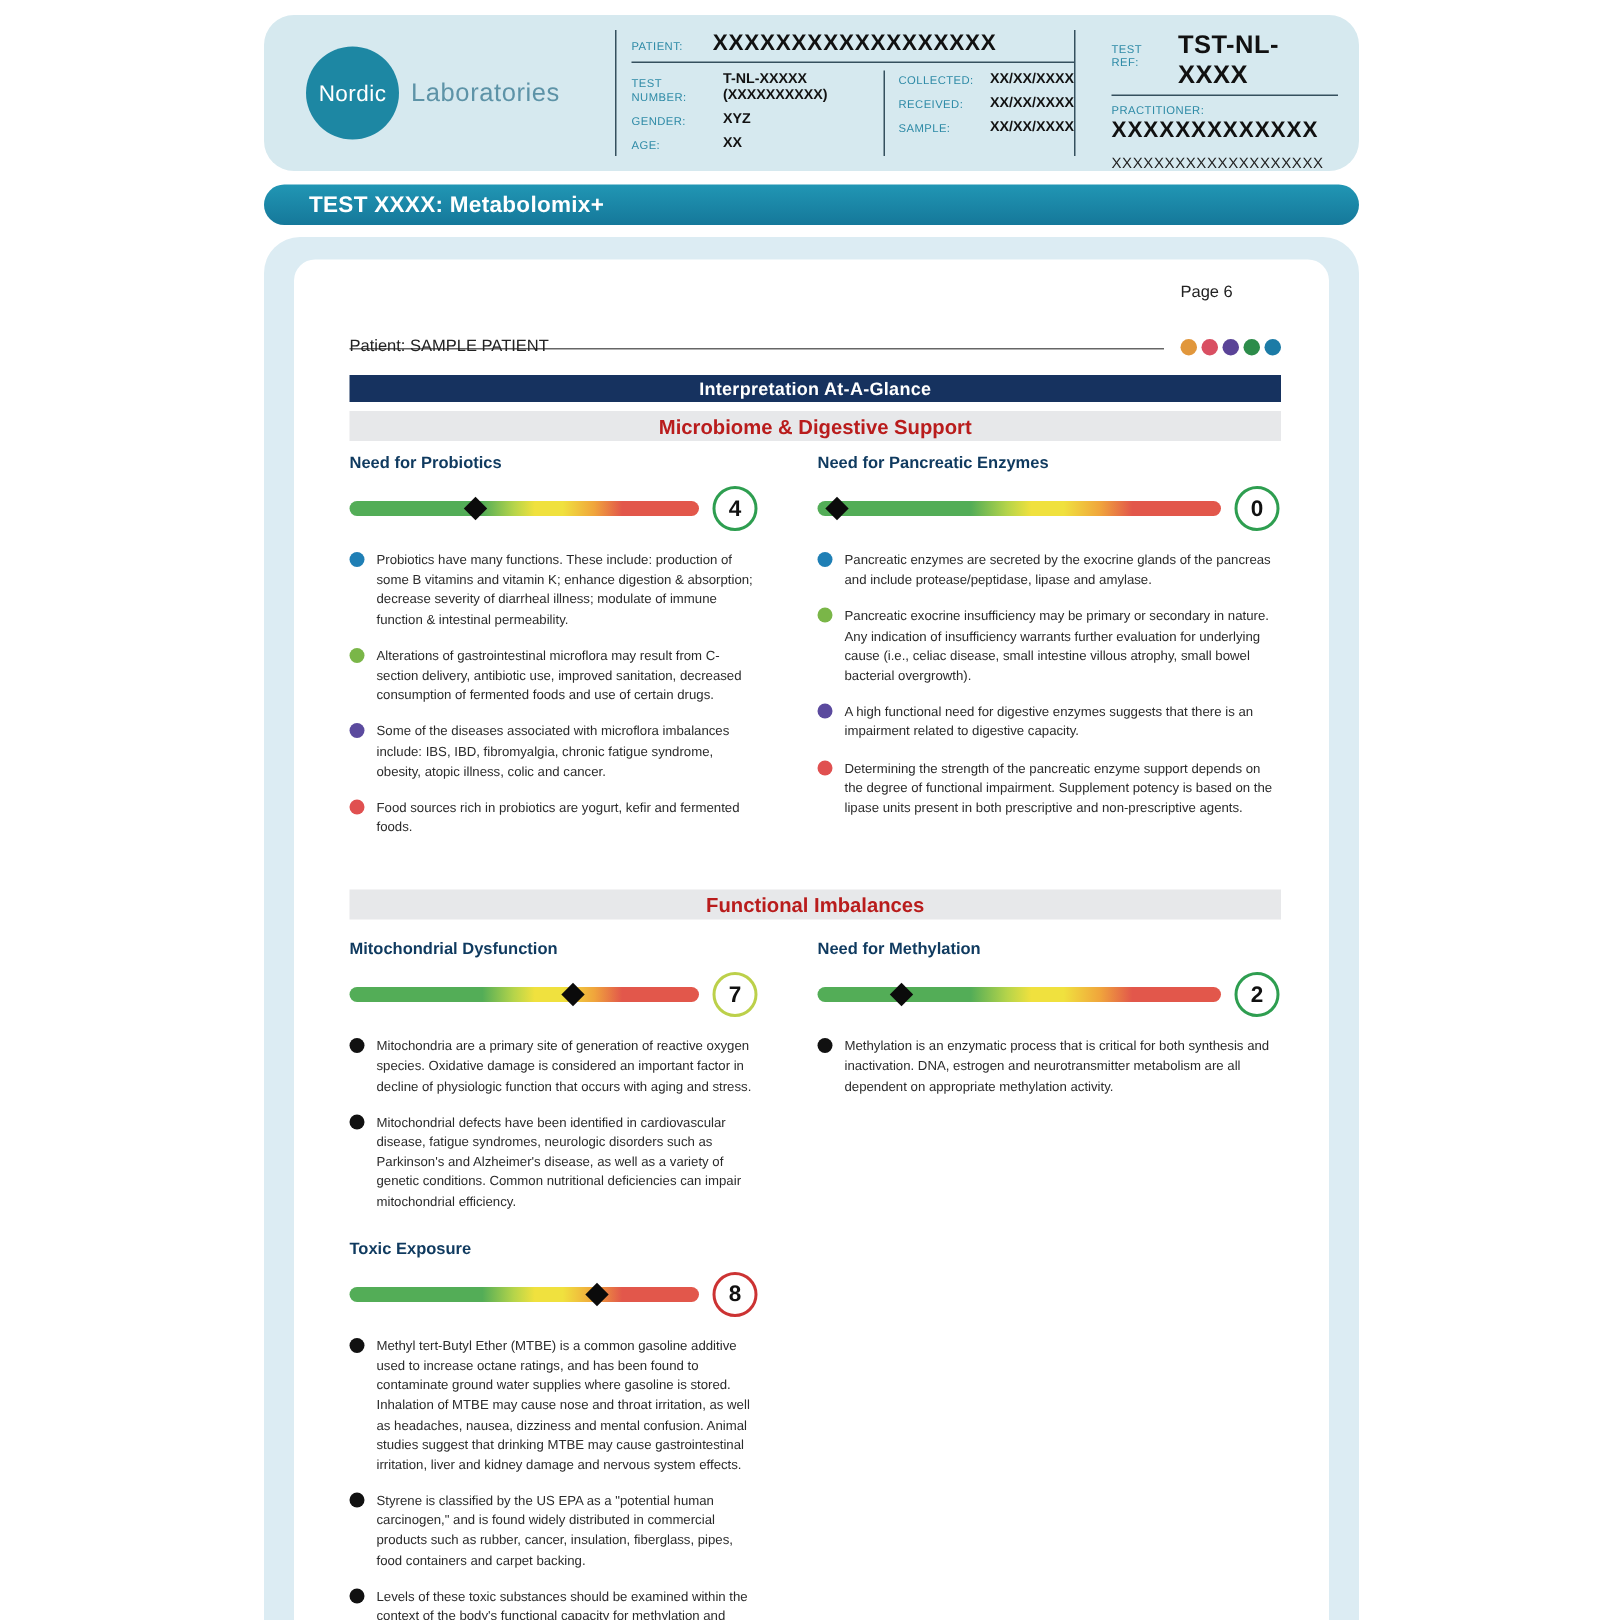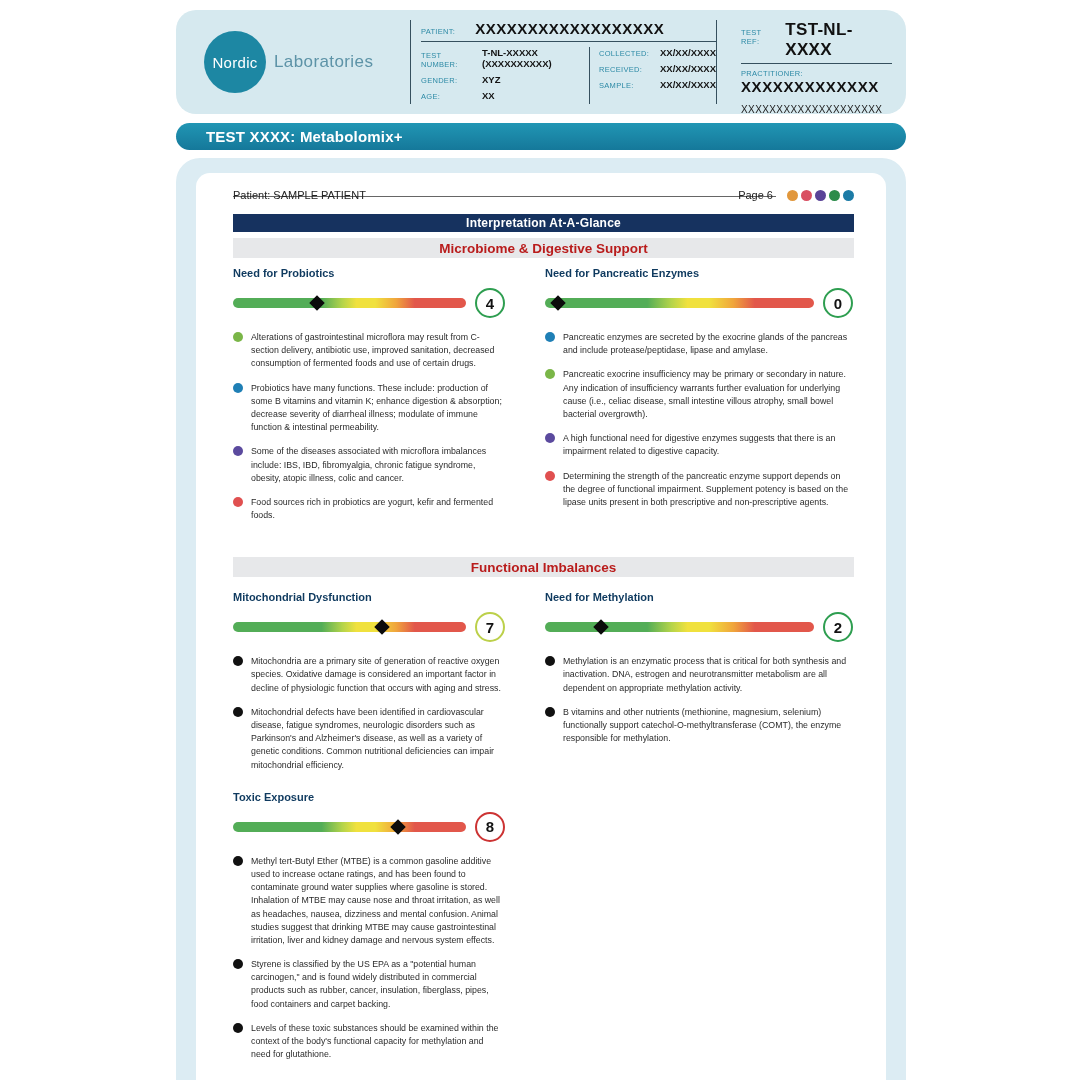--- a/index.html
+++ b/index.html
@@ -32,21 +32,21 @@
 
   
   .testname-banner { margin-top:9px; height:27px; border-radius:14px; background:linear-gradient(#2196b4,#15789a); color:#fff; font-weight:bold; font-size:15px; display:flex; align-items:center; padding-left:30px; letter-spacing:.2px; }
 
   
   .main-wrap { margin-top:8px; background:#dcecf3; border-radius:24px; padding:15px 20px 16px 20px; }
   .card { background:#fff; border-radius:14px; padding:16px 32px 22px 37px; min-height:778px; }
 
   .patient-line-row { display:flex; justify-content:space-between; align-items:flex-end; }
   .patient-line { font-size:11px; color:#222; }
-  .page-col { display:flex; flex-direction:row; align-items:flex-start; }
+  .page-col { display:flex; flex-direction:column; align-items:flex-start;gap:24px; }
   .page-num { font-size:11px; color:#222; margin-right:14px; }
   .page-dots { display:flex; gap:3px; margin-top:1px; }
   .pdot { width:11px; height:11px; border-radius:50%; }
   .patient-hr { border-top:1px solid #666; margin-top:-5px; margin-right:78px; }
 
   .navy-banner { margin-top:17px; height:18px; background:#16325f; color:#fff; font-size:12px; font-weight:bold; display:flex; align-items:center; justify-content:center; letter-spacing:.2px; }
   .gray-banner { margin-top:6px; height:20px; background:#e7e8ea; display:flex; align-items:center; justify-content:center; font-weight:bold; }
   .gray-banner.section-t { color:#b91c1c; font-size:13.5px; }
 
   .panel-row { display:grid; grid-template-columns:272px 308px; column-gap:40px; margin-top:9px; }
@@ -152,28 +152,28 @@
           <div>
             <div class="panel-title">Need for Probiotics</div>
             <div class="gauge-row">
               <div class="gauge-bar">
                 <div class="gauge-diamond" style="left: 36%;"></div>
               </div>
               <div class="score-circle" style="border-color: rgb(46, 158, 80);">4</div>
             </div>
             <div class="bullets">
               <div class="bullet">
+                <span class="bullet-dot" style="background: rgb(31, 127, 181);"></span>
+                <span class="bullet-text">Probiotics have many functions.  These include: production of some B vitamins and vitamin K; enhance digestion &amp; absorption; decrease severity of diarrheal illness; modulate of immune function &amp; intestinal permeability.</span>
+              </div>
+              <div class="bullet">
                 <span class="bullet-dot" style="background: rgb(122, 182, 72);"></span>
                 <span class="bullet-text">Alterations of gastrointestinal microflora may result from C-section delivery, antibiotic use, improved sanitation, decreased consumption of fermented foods and use of certain drugs.</span>
               </div>
               <div class="bullet">
-                <span class="bullet-dot" style="background: rgb(31, 127, 181);"></span>
-                <span class="bullet-text">Probiotics have many functions.  These include: production of some B vitamins and vitamin K; enhance digestion &amp; absorption; decrease severity of diarrheal illness; modulate of immune function &amp; intestinal permeability.</span>
-              </div>
-              <div class="bullet">
                 <span class="bullet-dot" style="background: rgb(91, 74, 158);"></span>
                 <span class="bullet-text">Some of the diseases associated with microflora imbalances include: IBS, IBD, fibromyalgia, chronic fatigue syndrome, obesity, atopic illness, colic and cancer.</span>
               </div>
               <div class="bullet">
                 <span class="bullet-dot" style="background: rgb(224, 80, 80);"></span>
                 <span class="bullet-text">Food sources rich in probiotics are yogurt, kefir and fermented foods.</span>
               </div>
             </div>
           </div>
 
@@ -235,24 +235,20 @@
             <div class="gauge-row">
               <div class="gauge-bar">
                 <div class="gauge-diamond" style="left: 21%;"></div>
               </div>
               <div class="score-circle" style="border-color: rgb(46, 158, 80);">2</div>
             </div>
             <div class="bullets">
               <div class="bullet">
                 <span class="bullet-dot" style="background: rgb(17, 17, 17);"></span>
                 <span class="bullet-text">Methylation is an enzymatic process that is critical for both synthesis and inactivation. DNA, estrogen and neurotransmitter metabolism are all dependent on appropriate methylation activity.</span>
-              </div>
-              <div class="bullet">
-                <span class="bullet-dot" style="background: rgb(17, 17, 17);"></span>
-                <span class="bullet-text">B vitamins and other nutrients (methionine, magnesium, selenium) functionally support catechol-O-methyltransferase (COMT), the enzyme responsible for methylation.</span>
               </div>
             </div>
           </div>
         </div>
 
         <div class="toxic-panel">
           <div class="panel-title">Toxic Exposure</div>
           <div class="gauge-row">
             <div class="gauge-bar">
               <div class="gauge-diamond" style="left: 71%;"></div>

